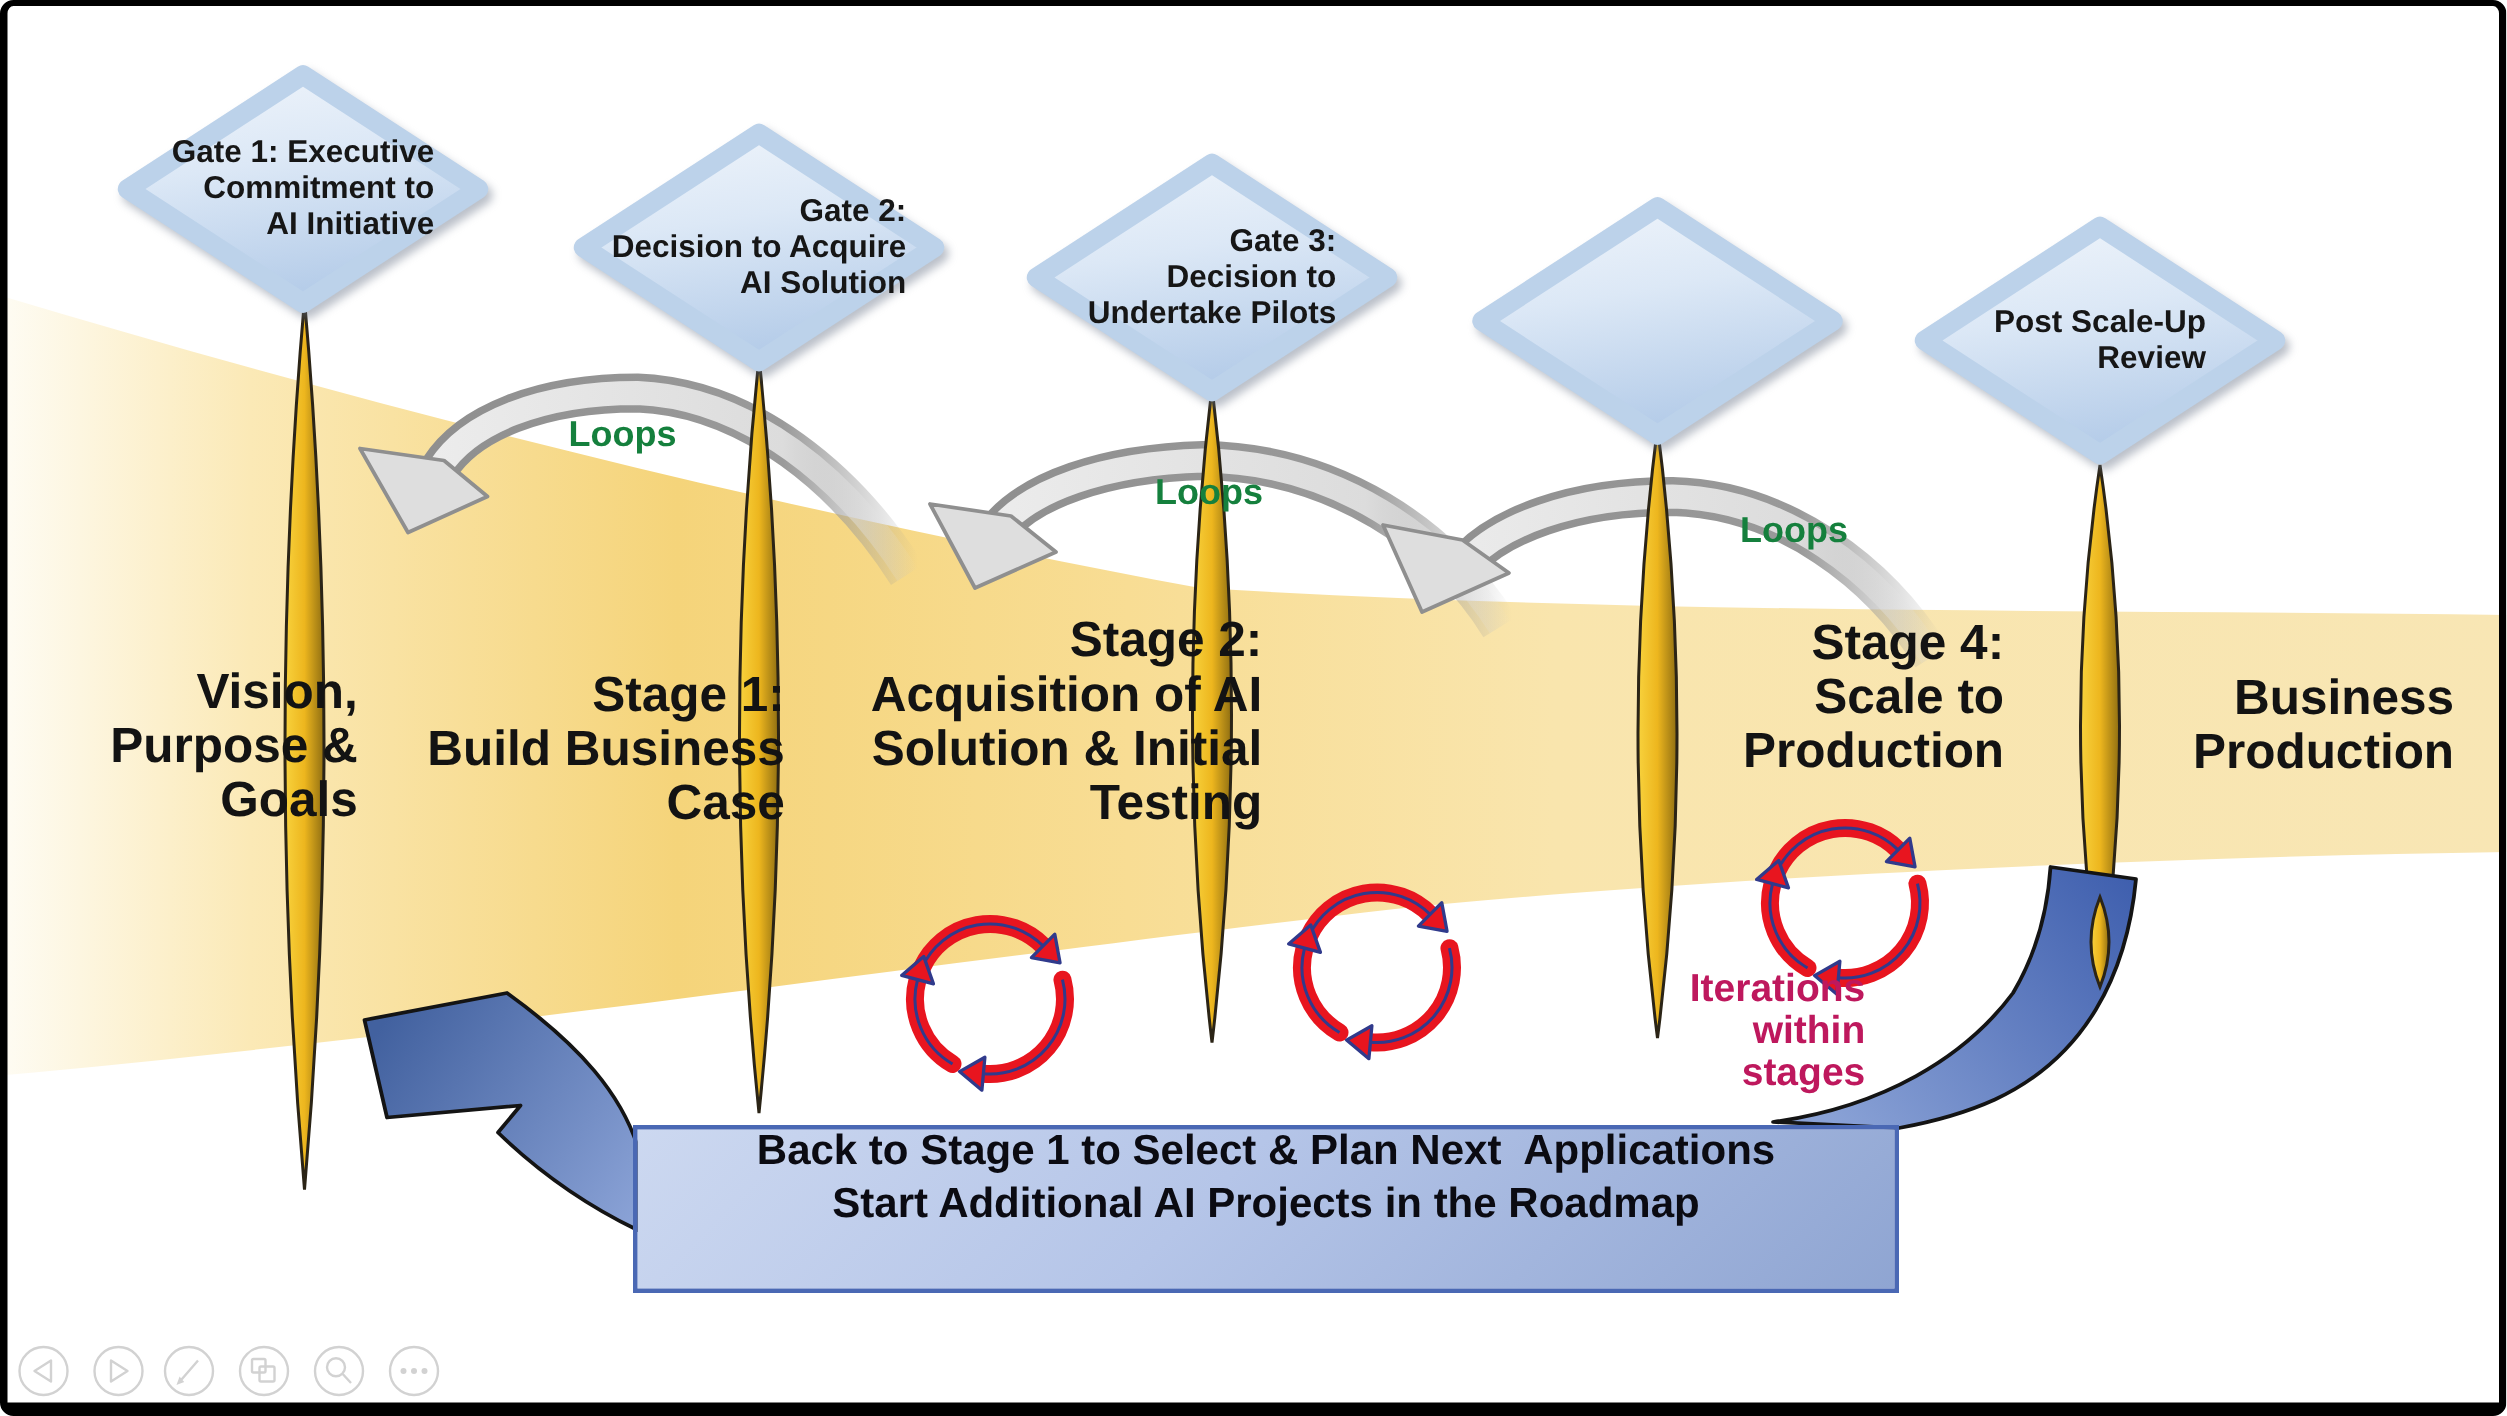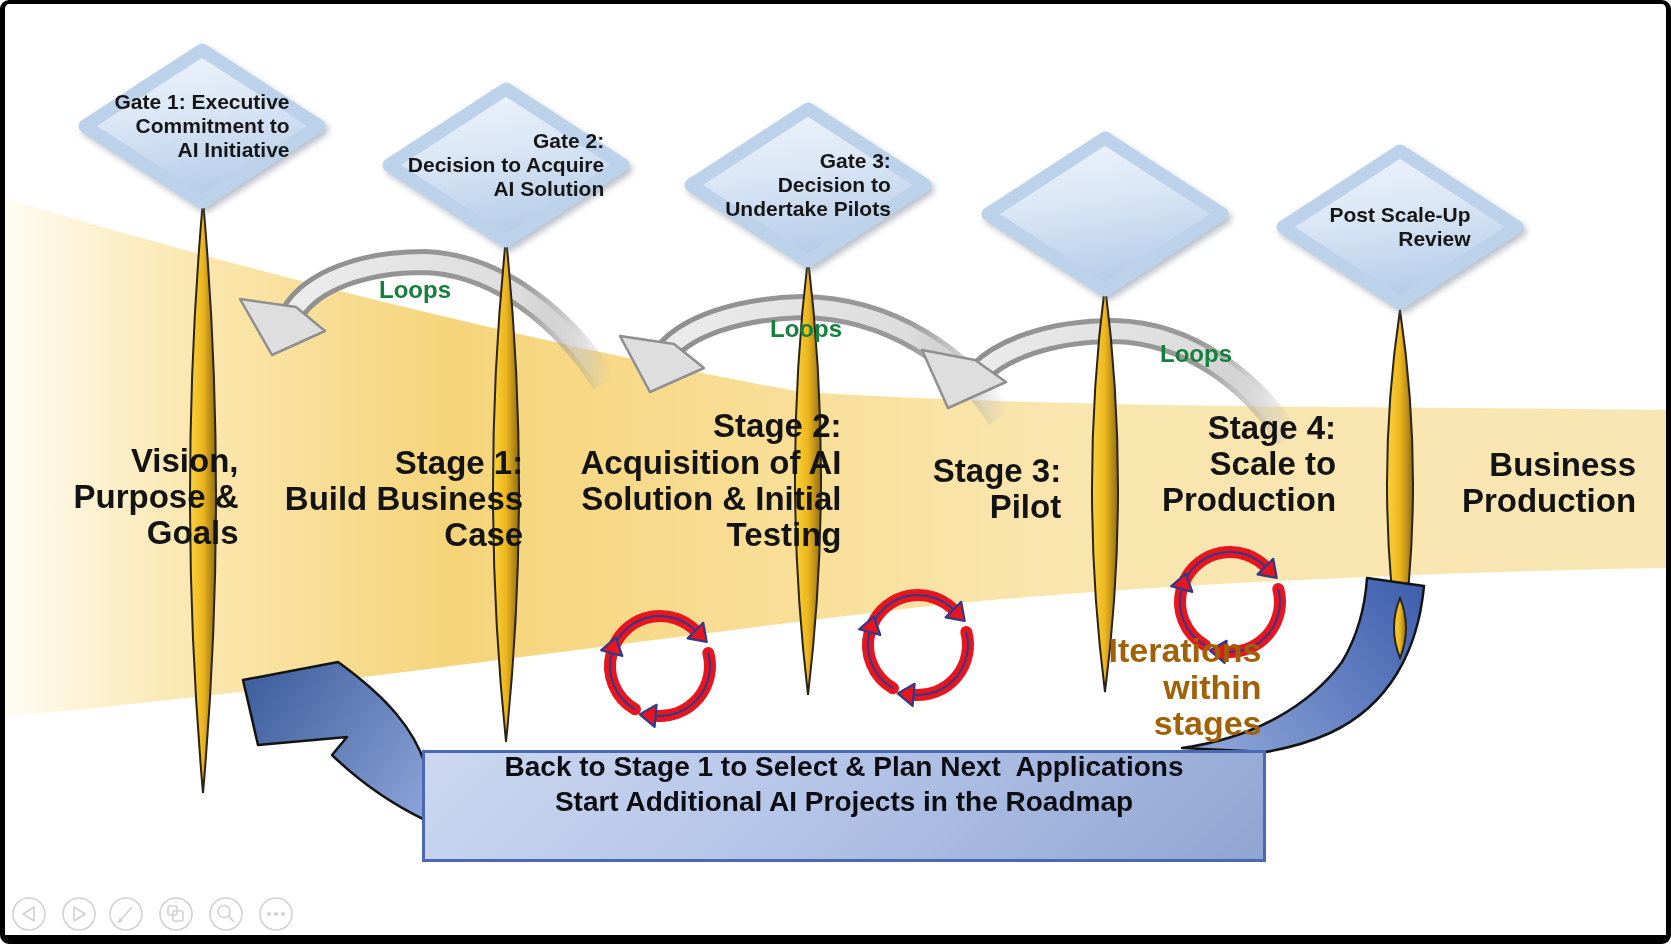--- a/index.html
+++ b/index.html
@@ -12,21 +12,21 @@
     border-width:4px 5px 9px 5px;border-radius:9px;pointer-events:none;z-index:50;
   }
   .abs{position:absolute;}
   .txt{
     position:absolute;display:flex;align-items:center;justify-content:center;
     text-align:right;white-space:pre-line;font-weight:bold;color:#161616;
   }
   .gate-label{font-size:21px;line-height:1.14;}
   .stage-label{font-size:33px;line-height:1.10;color:#131313;padding-left:44px;}
   .loops-label{font-size:24px;line-height:1;color:#15803d;}
-  .iter-label{font-size:34px;line-height:1.07;color:#a16207;}
+  .iter-label{font-size:26px;line-height:1.07;color:#be185d;}
   #banner{
     position:absolute;left:422px;top:750px;width:844px;height:112px;box-sizing:border-box;
     border:3px solid #4a68b4;
     background:linear-gradient(135deg,#ccd8f0 0%,#b5c5e8 45%,#8fa5d2 100%);
     display:flex;flex-direction:column;align-items:center;justify-content:flex-start;
     gap:7px;z-index:20;
   }
   #banner .bl{font-weight:bold;font-size:28px;color:#0b0b12;white-space:pre;line-height:1;}
   #controls{position:absolute;left:10px;top:895px;z-index:40;}
   svg{display:block;}
@@ -181,22 +181,20 @@
   <div class="txt stage-label" style="left:-8px;top:432px;width:240px;height:130px">Vision,
 Purpose &amp;
 Goals</div>
   <div class="txt stage-label" style="left:240px;top:434px;width:240px;height:130px">Stage 1:
 Build Business
 Case</div>
   <div class="txt stage-label" style="left:517px;top:415px;width:300px;height:132px">Stage 2:
 Acquisition of AI
 Solution &amp; Initial
 Testing</div>
-  <div class="txt stage-label" style="left:833px;top:449px;width:240px;height:80px">Stage 3:
-Pilot</div>
   <div class="txt stage-label" style="left:1085px;top:414px;width:240px;height:100px">Stage 4:
 Scale to
 Production</div>
   <div class="txt stage-label" style="left:1385px;top:449px;width:240px;height:68px">Business
 Production</div>
 
   <div class="txt loops-label" style="left:355px;top:273px;width:120px;height:34px">Loops</div>
   <div class="txt loops-label" style="left:746px;top:312px;width:120px;height:34px">Loops</div>
   <div class="txt loops-label" style="left:1136px;top:337px;width:120px;height:34px">Loops</div>
 

